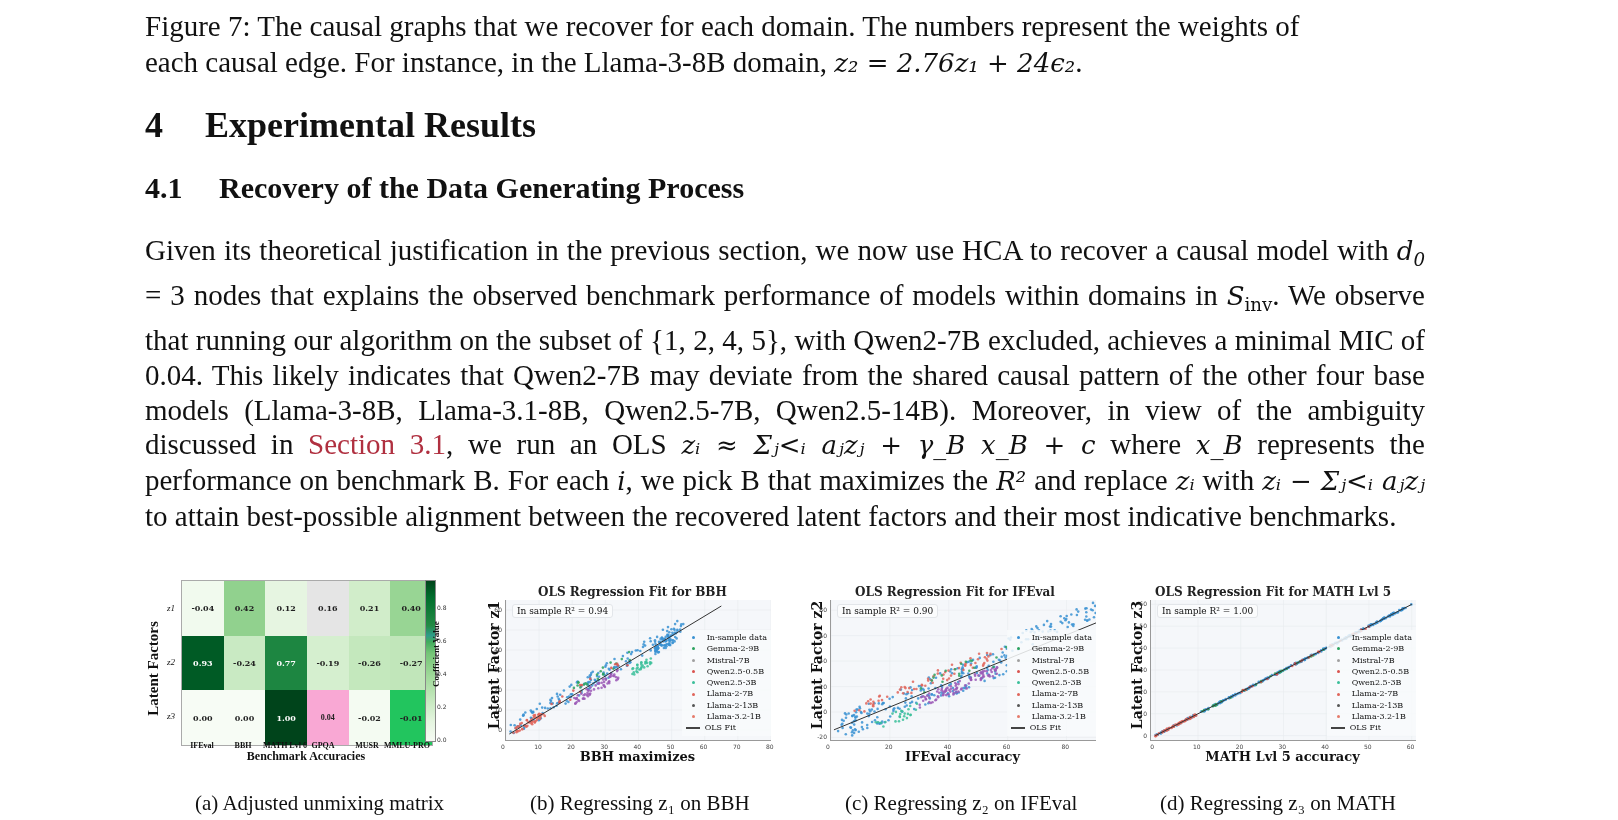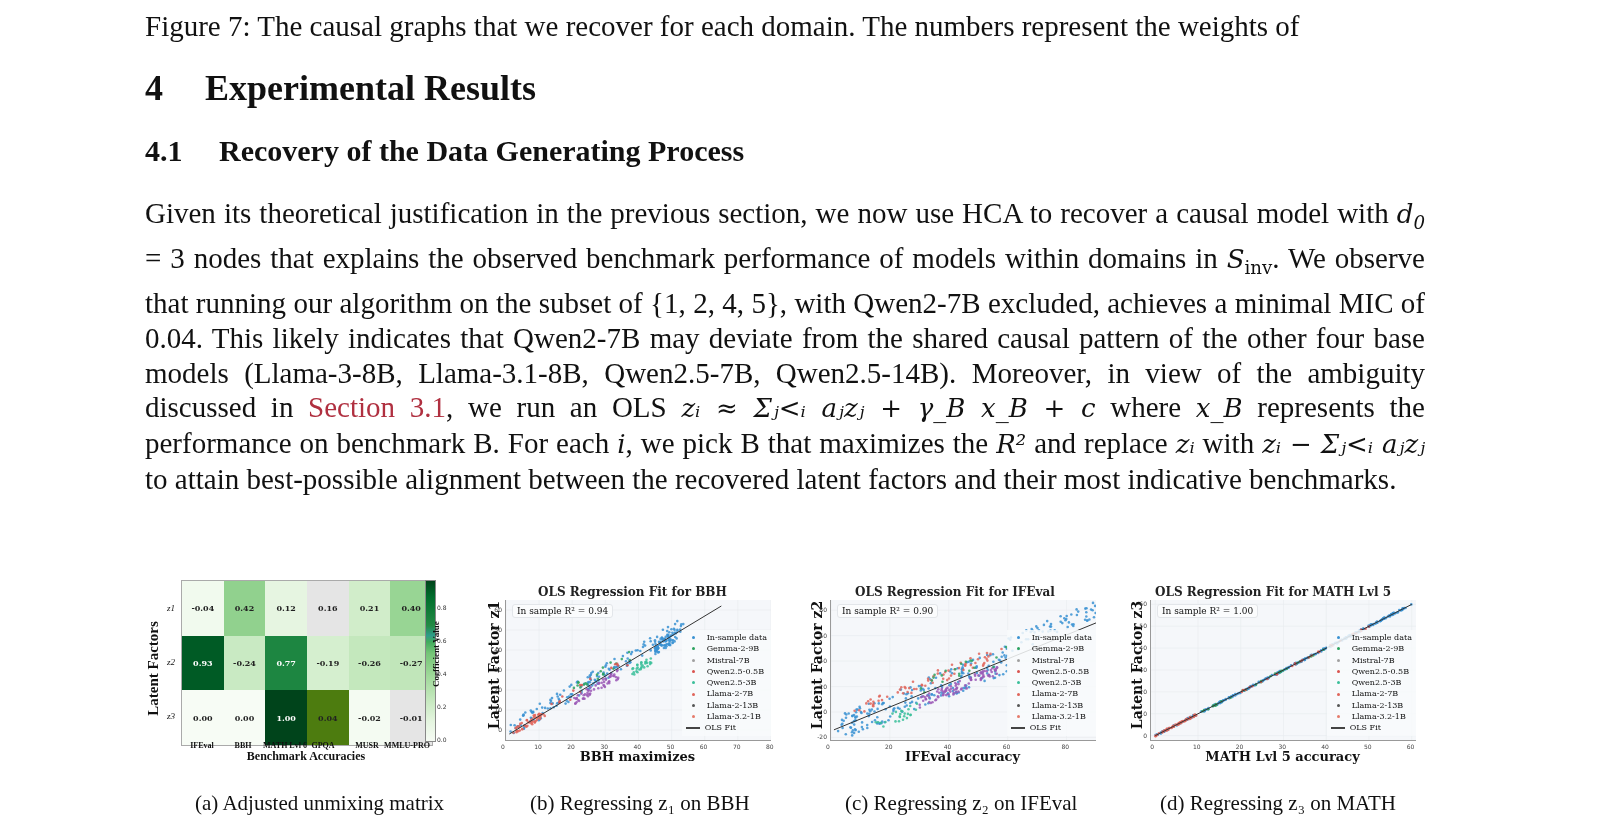--- a/index.html
+++ b/index.html
@@ -51,20 +51,21 @@
   .ytick, .xtick { position:absolute; font-size:6px; color:#444; font-family:"DejaVu Sans",sans-serif; }
   .ylab { position:absolute; transform:rotate(-90deg); font-weight:bold; font-size:14px; white-space:nowrap; font-family:"DejaVu Serif", serif; }
   .xlab { position:absolute; font-weight:bold; font-size:13px; white-space:nowrap; font-family:"DejaVu Serif", serif; text-align:center; }
 </style>
 </head>
 <body>
 
 <div class="page">
   <div class="caption-top">
     <div>Figure 7: The causal graphs that we recover for each domain. The numbers represent the weights of</div>
+    <div><span>each causal edge. For instance, in the Llama-3-8B domain, </span><span class="math">z₂ = 2.76z₁ + 24ϵ₂</span><span>.</span></div>
   </div>
 
   <h2><span class="num">4</span><span>Experimental Results</span></h2>
 
   <h3><span class="num">4.1</span><span>Recovery of the Data Generating Process</span></h3>
 
   <p class="body"><span>Given its theoretical justification in the previous section, we now use HCA to recover a causal model with </span><span class="math"><span>d</span><sub>0</sub></span><span> = 3 nodes that explains the observed benchmark performance of models within domains in </span><span class="math"><span>S</span><sub style="font-style:normal">inv</sub></span><span>. We observe that running our algorithm on the subset of {1, 2, 4, 5}, with Qwen2-7B excluded, achieves a minimal MIC of 0.04. This likely indicates that Qwen2-7B may deviate from the shared causal pattern of the other four base models (Llama-3-8B, Llama-3.1-8B, Qwen2.5-7B, Qwen2.5-14B). Moreover, in view of the ambiguity discussed in </span><a class="link">Section 3.1</a><span>, we run an OLS </span><span class="math">zᵢ ≈ Σⱼ&lt;ᵢ aⱼzⱼ + γ_B x_B + c</span><span> where </span><span class="math">x_B</span><span> represents the performance on benchmark B. For each </span><span class="math">i</span><span>, we pick B that maximizes the </span><span class="math">R²</span><span> and replace </span><span class="math">zᵢ</span><span> with </span><span class="math">zᵢ − Σⱼ&lt;ᵢ aⱼzⱼ</span><span> to attain best-possible alignment between the recovered latent factors and their most indicative benchmarks.</span></p>
 </div>
 
 <div class="figs">
@@ -85,23 +86,23 @@
         <div class="cell" style="background: rgb(152, 213, 148); color: rgb(34, 34, 34);">0.40</div>
         <div class="cell" style="background: rgb(0, 91, 37); color: rgb(255, 255, 255);">0.93</div>
         <div class="cell" style="background: rgb(201, 234, 195); color: rgb(34, 34, 34);">-0.24</div>
         <div class="cell" style="background: rgb(29, 134, 65); color: rgb(255, 255, 255);">0.77</div>
         <div class="cell" style="background: rgb(213, 239, 207); color: rgb(34, 34, 34);">-0.19</div>
         <div class="cell" style="background: rgb(196, 232, 189); color: rgb(34, 34, 34);">-0.26</div>
         <div class="cell" style="background: rgb(193, 230, 186); color: rgb(34, 34, 34);">-0.27</div>
         <div class="cell" style="background: rgb(247, 252, 245); color: rgb(34, 34, 34);">0.00</div>
         <div class="cell" style="background: rgb(247, 252, 245); color: rgb(34, 34, 34);">0.00</div>
         <div class="cell" style="background: rgb(0, 68, 27); color: rgb(255, 255, 255);">1.00</div>
-        <div class="cell" style="background: #4d7c0f; color: rgb(34, 34, 34);">0.04</div>
+        <div class="cell" style="background: #f9a8d4; color: rgb(34, 34, 34); font-family: Liberation Serif, serif;">0.04</div>
         <div class="cell" style="background: rgb(244, 251, 242); color: rgb(34, 34, 34);">-0.02</div>
-        <div class="cell" style="background: #e5e5e5; color: rgb(34, 34, 34); text-align: right;">-0.01</div>
+        <div class="cell" style="background: #22c55e; color: rgb(34, 34, 34); text-align: right;">-0.01</div>
       </div>
     <div class="collab" style="left:57px">IFEval</div>
     <div class="collab" style="left:98px">BBH</div>
     <div class="collab" style="left:140px">MATH Lvl 6</div>
     <div class="collab" style="left:178px">GPQA</div>
     <div class="collab" style="left:222px">MUSR</div>
     <div class="collab" style="left:262px">MMLU-PRO</div>
     <div class="hm-xlabel">Benchmark Accuracies</div>
     <div class="cbar"></div>
     <div class="cbtick" style="top:161px">0.0</div>

